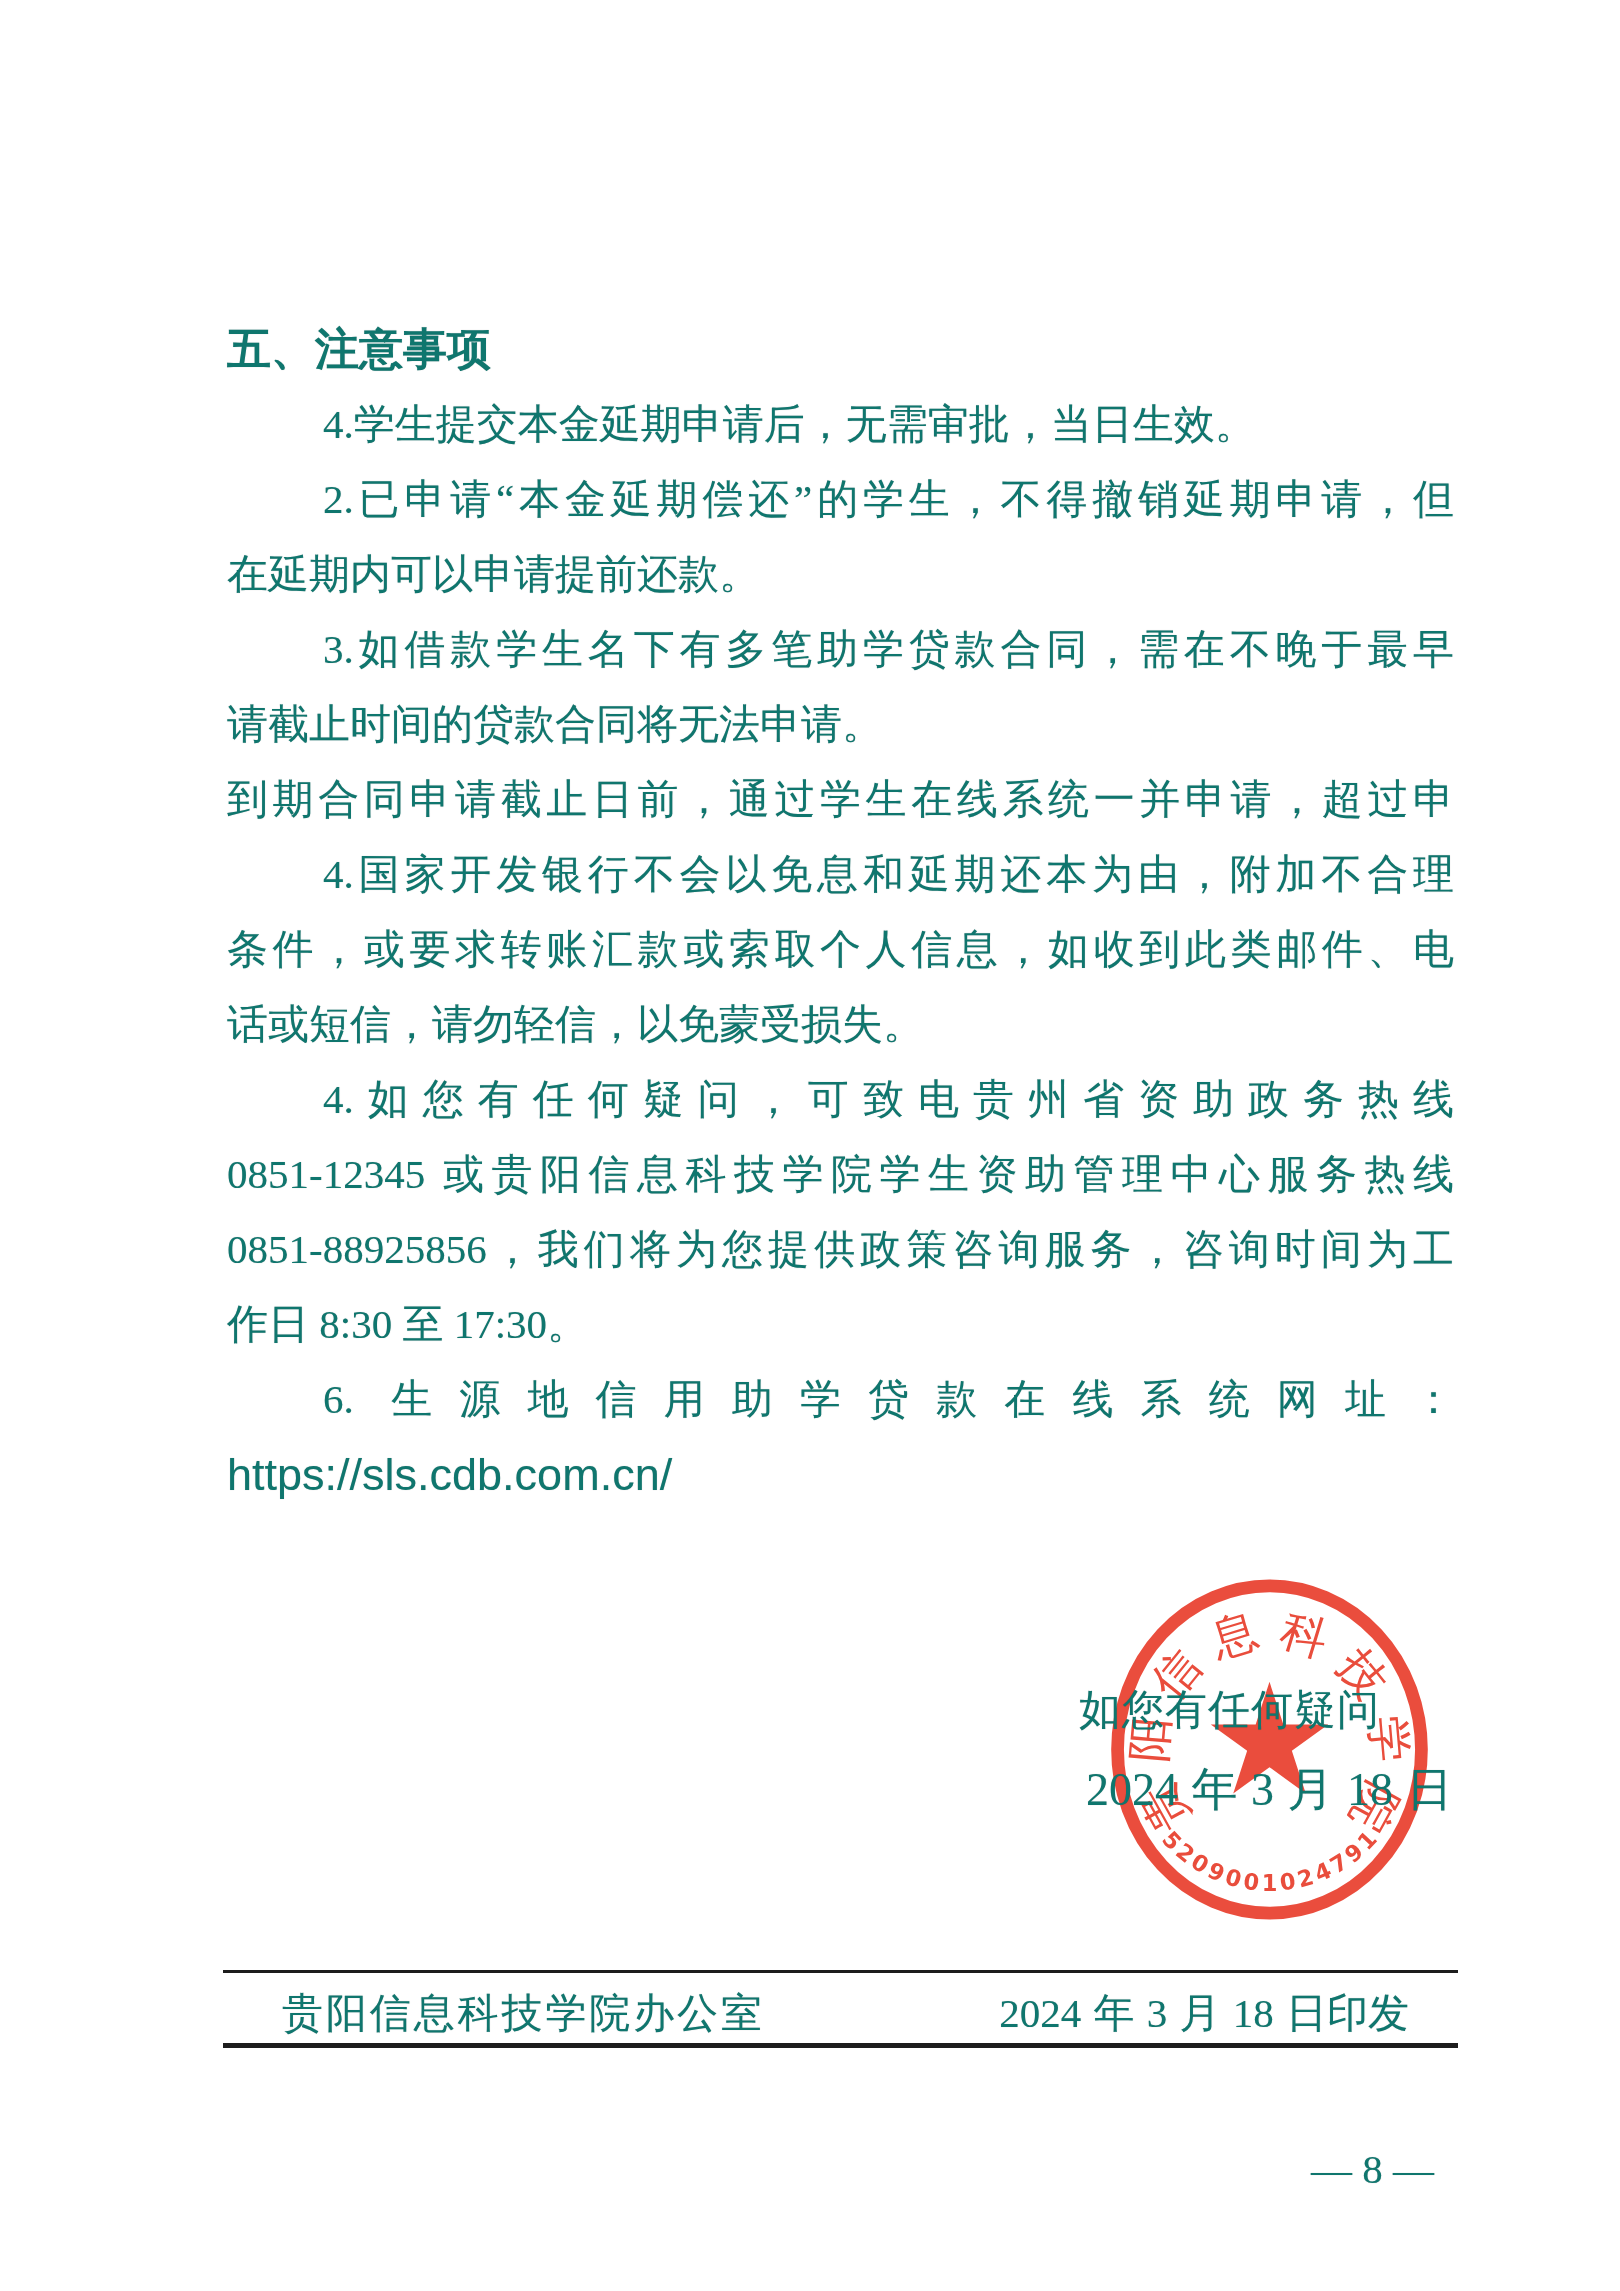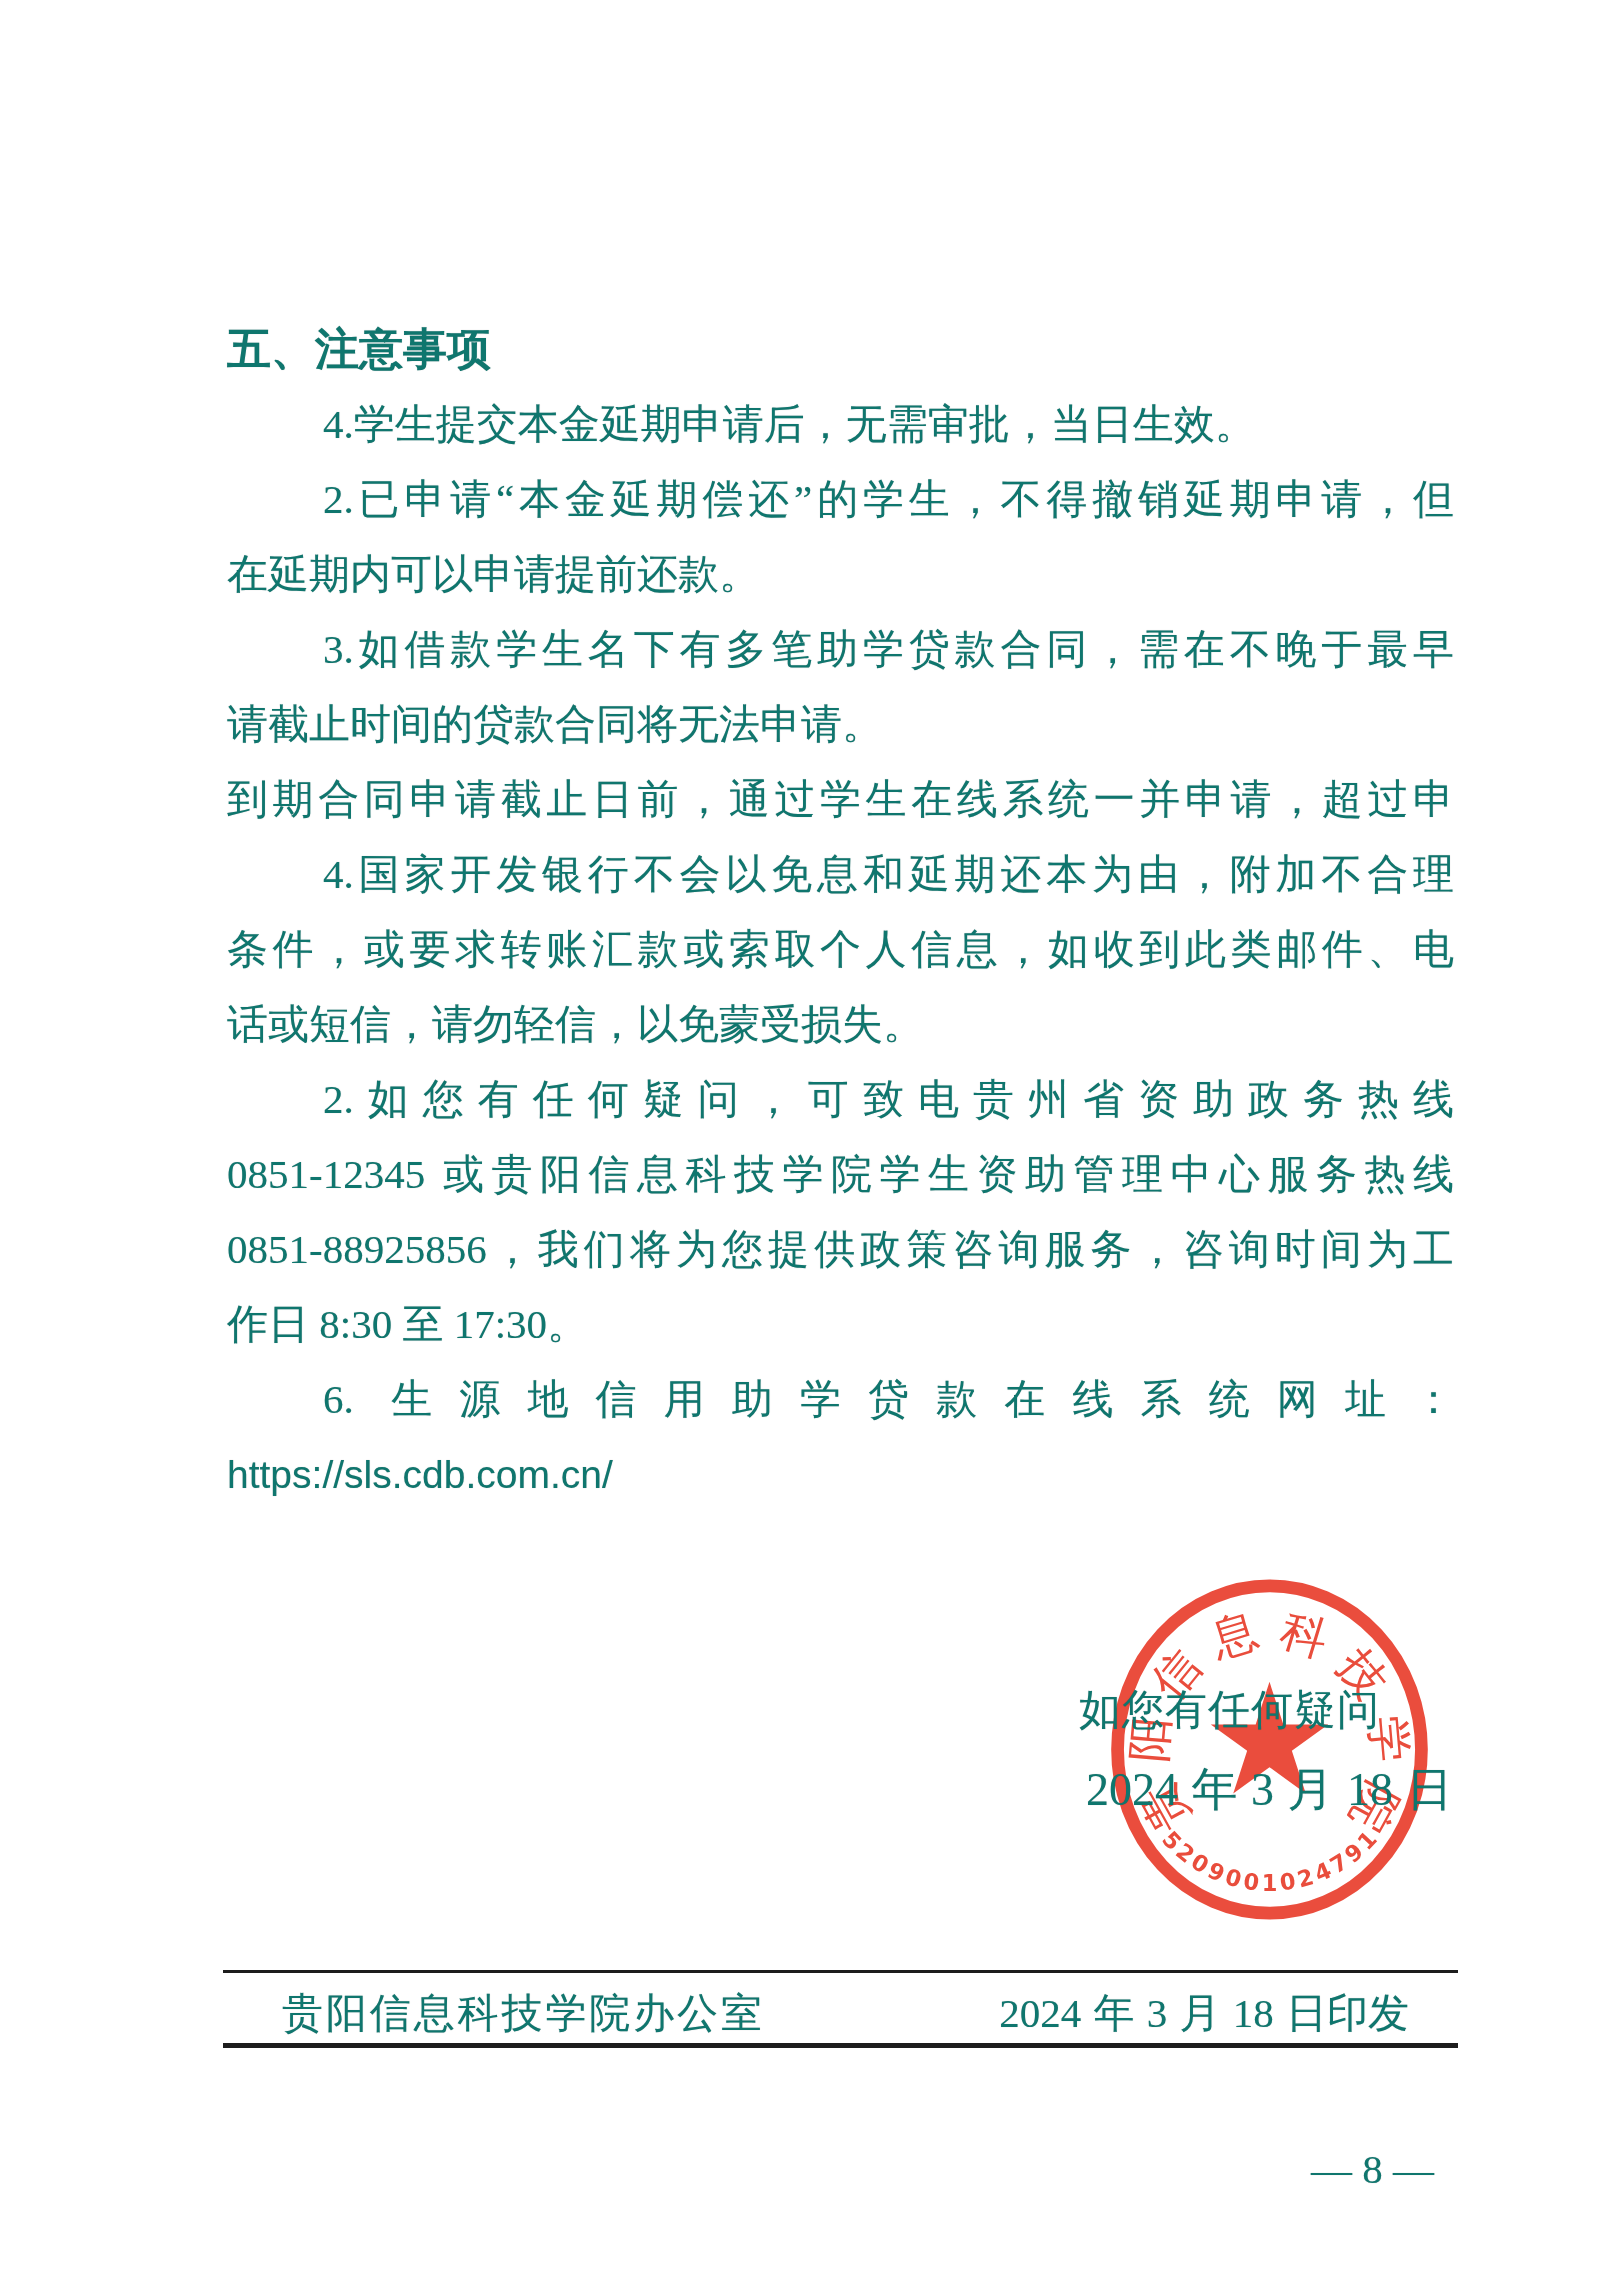--- a/index.html
+++ b/index.html
@@ -16,21 +16,21 @@
   }
   .line{
     height:75px;line-height:75px;font-size:41px;
     text-align:justify;
     text-shadow:0 0 1px rgba(0,0,0,.25);
   }
   .fill{text-align-last:justify;}
   .end{text-align-last:left;}
   .indent{text-indent:96px;}
   .heading{font-weight:bold;font-size:44px;text-align:left;text-align-last:left;}
-  .url{font-family:"Liberation Sans","DejaVu Sans",sans-serif;font-size:39px;}
+  .url{font-family:"Liberation Sans","DejaVu Sans",sans-serif;font-size:45px;}
   .seal-svg{position:absolute;left:1096px;top:1566px;z-index:1;}
   .sig-org{
     position:absolute;left:1079px;top:1687px;z-index:2;
     font-size:42px;line-height:47px;letter-spacing:1px;
     text-shadow:0 0 1px rgba(0,0,0,.25);
   }
   .sig-date{
     position:absolute;left:1086px;top:1766px;z-index:2;
     font-size:46px;line-height:47px;word-spacing:2px;
     text-shadow:0 0 1px rgba(0,0,0,.25);
@@ -66,21 +66,21 @@
     <div class="line end">在延期内可以申请提前还款。</div>
 
     <div class="line fill indent">3.如借款学生名下有多笔助学贷款合同，需在不晚于最早</div>
     <div class="line end">请截止时间的贷款合同将无法申请。</div>
     <div class="line fill">到期合同申请截止日前，通过学生在线系统一并申请，超过申</div>
 
     <div class="line fill indent">4.国家开发银行不会以免息和延期还本为由，附加不合理</div>
     <div class="line fill">条件，或要求转账汇款或索取个人信息，如收到此类邮件、电</div>
     <div class="line end">话或短信，请勿轻信，以免蒙受损失。</div>
 
-    <div class="line fill indent">2.如您有任何疑问，可致电贵州省资助政务热线</div>
+    <div class="line fill indent">4.如您有任何疑问，可致电贵州省资助政务热线</div>
     <div class="line fill">0851-12345 或贵阳信息科技学院学生资助管理中心服务热线</div>
     <div class="line fill">0851-88925856，我们将为您提供政策咨询服务，咨询时间为工</div>
     <div class="line end">作日 8:30 至 17:30。</div>
 
     <div class="line fill indent">6. 生源地信用助学贷款在线系统网址：</div>
     <div class="line end url">https://sls.cdb.com.cn/</div>
   </div>
 
   <svg class="seal-svg" id="seal-svg" width="347" height="367" viewBox="0 0 354 374">
       <ellipse cx="177" cy="187" rx="155" ry="167" fill="none" stroke="#e8402e" stroke-width="13" opacity="0.93"></ellipse>

